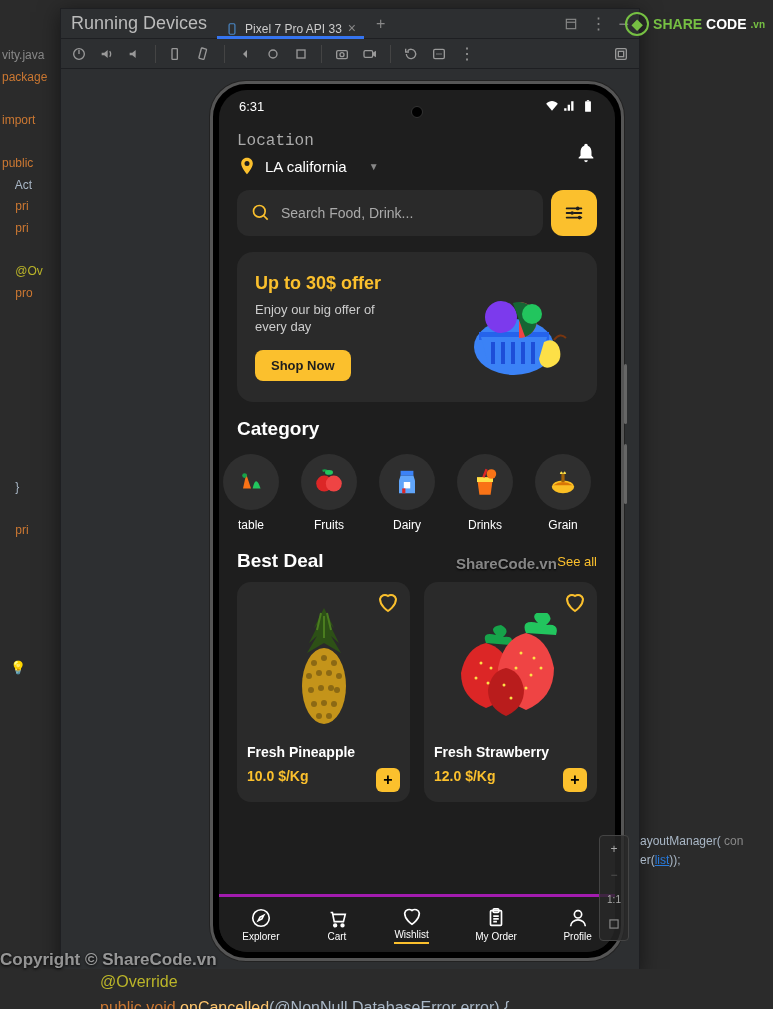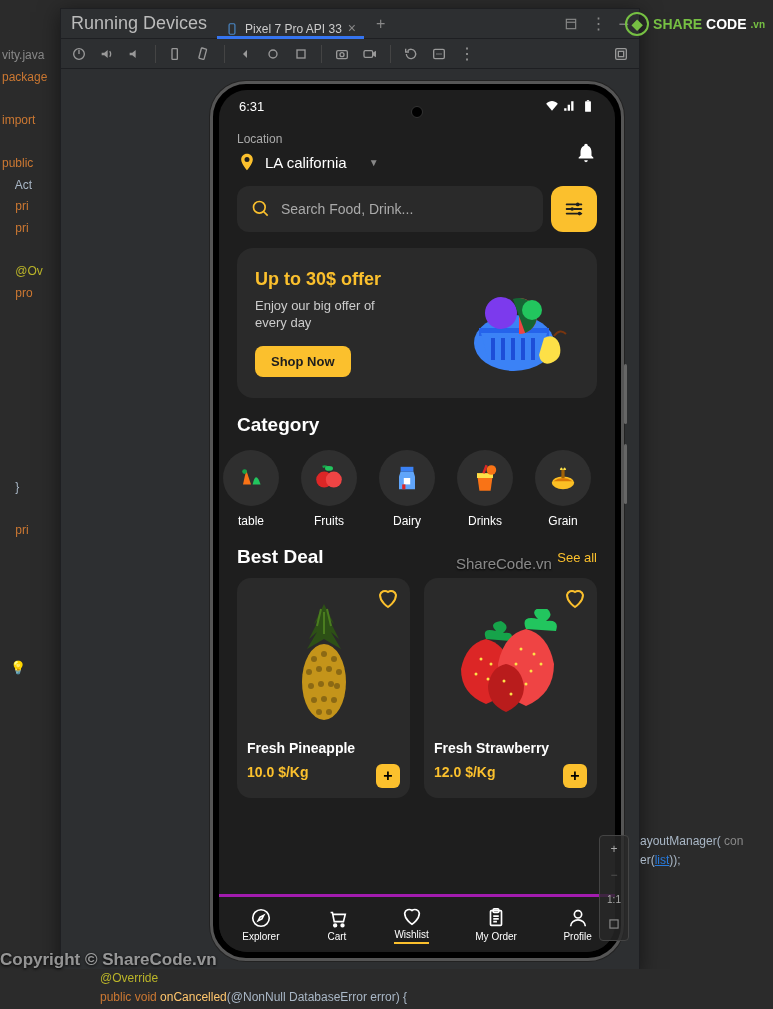--- a/index.html
+++ b/index.html
@@ -1,21 +1,21 @@
 <!DOCTYPE html>
 <html><head>
 <meta charset="utf-8">
 <style>
 * { margin: 0; padding: 0; box-sizing: border-box; font-family: -apple-system, BlinkMacSystemFont, "Segoe UI", sans-serif; }
 body { background: #2b2b2b; color: #a9b7c6; width: 773px; height: 1009px; overflow: hidden; position: relative; }
 
 
 .code-bg { position: absolute; top: 40px; left: 0; width: 70px; height: 930px; background: #2b2b2b; font-family: 'Consolas', monospace; font-size: 12px; line-height: 1.8; padding-top: 5px; }
 .code-bg .ln { padding-left: 2px; white-space: pre; overflow: hidden; }
-.code-bottom { position: absolute; bottom: 0; left: 0; right: 0; height: 40px; background: #2b2b2b; font-family: 'Consolas', monospace; font-size: 12px; padding-left: 100px; line-height: 1.6; }
+.code-bottom { position: absolute; bottom: 0; left: 0; right: 0; height: 40px; background: #2b2b2b; font-family: 'Consolas', monospace; font-size: 16px; padding-left: 100px; line-height: 1.6; }
 .kw { color: #cc7832; }
 .ann { color: #bbb529; }
 .fn { color: #ffc66d; }
 .lnk { color: #287bde; text-decoration: underline; }
 
 
 .panel { position: absolute; top: 8px; left: 60px; width: 580px; height: 964px; background: #2d2f31; border: 1px solid #1e1f22; box-shadow: 0 4px 20px rgba(0,0,0,.5); }
 .panel-tabs { height: 30px; display: flex; align-items: center; padding: 0 10px; border-bottom: 1px solid #1e1f22; gap: 10px; }
 .panel-title { font-size: 18px; color: #bbb; }
 .dev-tab { display: flex; align-items: flex-end; gap: 6px; height: 30px; padding: 0 8px; border-bottom: 3px solid #3574f0; font-size: 12px; color: #ccc; }
@@ -38,21 +38,21 @@
 .side-btn.b2 { top: 360px; height: 60px; }
 
 
 .statusbar { height: 32px; display: flex; align-items: center; justify-content: space-between; padding: 0 20px; color: #fff; font-size: 13px; font-weight: 500; gap: 40px; }
 .status-icons { display: flex; gap: 4px; align-items: center; }
 .status-icons svg { fill: #fff; width: 14px; height: 14px; }
 
 
 .app { padding: 10px 18px 0; color: #fff; height: calc(100% - 32px); display: flex; flex-direction: column; }
 .loc-row { display: flex; align-items: flex-start; justify-content: space-between; }
-.loc-label { font-size: 12px; color: #aaa; }
+.loc-label { font-size: 16px; color: #aaa; font-family: Liberation Mono, monospace; }
 .loc-val { display: flex; align-items: center; gap: 8px; font-size: 15px; color: #fff; margin-top: 6px; }
 .loc-pin { color: #fbc02d; }
 .chev { color: #888; margin-left: 14px; font-size: 10px; }
 .bell { margin-top: 10px; }
 
 .search-row { display: flex; gap: 8px; margin-top: 14px; }
 .search { flex: 1; height: 46px; background: #2a2a2a; border-radius: 12px; display: flex; align-items: center; padding: 0 14px; gap: 10px; }
 .search input { background: none; border: none; outline: none; color: #fff; font-size: 14px; flex: 1; }
 .search input::placeholder { color: #aaa; }
 .filter-btn { width: 46px; height: 46px; background: #fbc02d; border-radius: 12px; display: flex; align-items: center; justify-content: center; }
@@ -90,21 +90,21 @@
 
 .zoom-ctl { position: absolute; right: 10px; bottom: 30px; width: 30px; background: rgba(40,40,40,.8); border: 1px solid #444; border-radius: 4px; display: flex; flex-direction: column; align-items: center; color: #aaa; font-size: 16px; }
 .zoom-ctl > div { padding: 6px 0; cursor: pointer; font-size: 12px; }
 
 
 .wm1 { position: absolute; top: 12px; right: 8px; display: flex; align-items: center; gap: 4px; font-size: 14px; font-weight: 700; z-index: 20; }
 .wm1 .logo { width: 24px; height: 24px; border: 2px solid #76c043; border-radius: 50%; display: flex; align-items: center; justify-content: center; color: #76c043; font-size: 14px; }
 .wm1 .t1 { color: #76c043; }
 .wm1 .t2 { color: #fff; }
 .wm1 .t3 { color: #76c043; font-size: 10px; }
-.wm2 { position: absolute; top: 555px; left: 456px; color: rgba(255,255,255,.5); font-size: 15px; font-weight: 400; z-index: 30; text-shadow: 0 1px 2px #000; }
+.wm2 { position: absolute; top: 555px; left: 456px; color: rgba(255,255,255,.5); font-size: 15px; font-weight: 700; z-index: 30; text-shadow: 0 1px 2px #000; }
 .wm3 { position: absolute; top: 950px; left: 0; right: 0; color: rgba(255,255,255,.55); font-size: 17px; font-weight: 600; z-index: 30; text-shadow: 0 1px 3px #000; }
 
 
 .gutter { position: absolute; left: 10px; top: 660px; color: #e8a33d; font-size: 13px; }
 </style>
 </head>
 <body>
 
 <div class="code-bg">
   <div class="ln" style="color:#888">vity.java</div>

